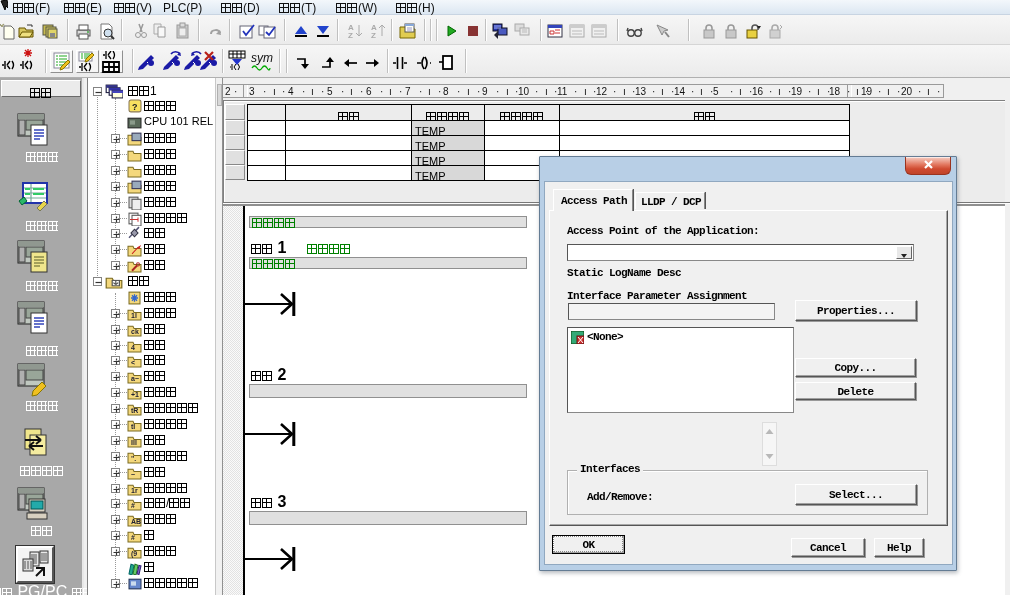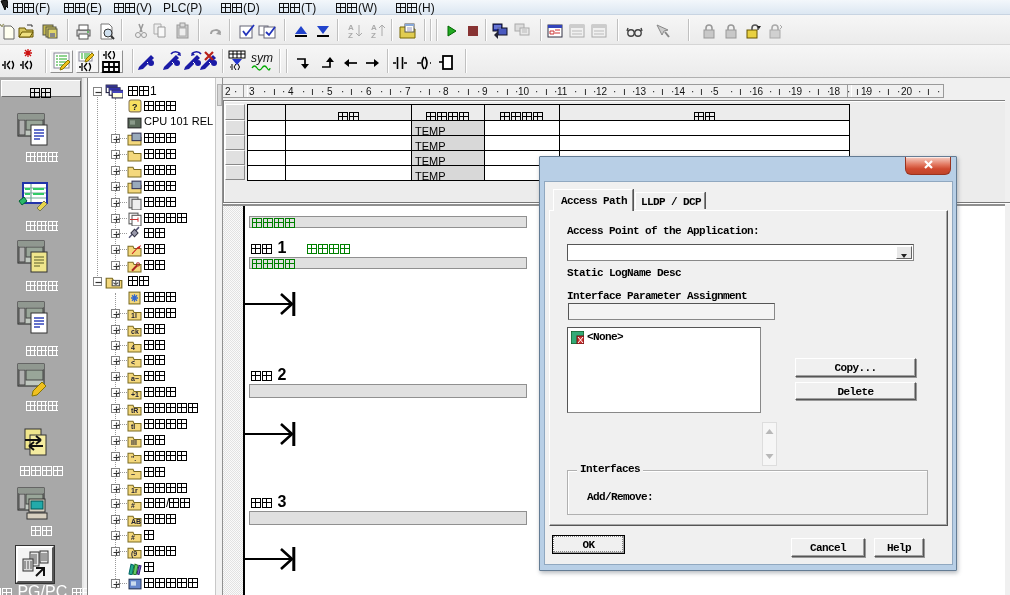--- a/index.html
+++ b/index.html
@@ -843,35 +843,37 @@
 <div class="ab" style="left:4px;top:28px;width:399px;height:316px;background:#f0f0f0;border:1px solid #fff;border-right-color:#555;border-bottom-color:#555;box-shadow:inset -1px -1px 0 #a8a8a8,0 0 0 1px #f0f0f0;z-index:2">
 <div class="ab mono" style="left:17px;top:14px">Access Point of the Application:</div>
 <div class="ab" style="left:17px;top:33px;width:347px;height:17px;background:#fff;border:1px solid #888;border-top-color:#555;border-left-color:#555">
           <div class="ab" style="right:1px;top:1px;width:16px;height:13px;background:#e8e8e8;border:1px solid #fff;border-right-color:#666;border-bottom-color:#666"><svg width="14" height="11">
               <path d="M4 4l3 4 3-4z" fill="#222"></path>
             </svg></div>
         </div>
 <div class="ab mono" style="left:17px;top:56px">Static LogName Desc</div>
 <div class="ab mono" style="left:17px;top:79px">Interface Parameter Assignment</div>
 <div class="ab" style="left:18px;top:92px;width:207px;height:17px;background:#f4f4f4;border:1px solid #888;border-top-color:#555;border-left-color:#555"></div>
-<div class="ab" style="left:17px;top:116px;width:194px;height:86px;background:#fff;border:1px solid #888;border-top-color:#555;border-left-color:#555">
+<div class="ab mono" style="left:245px;top:89px;width:122px;height:21px;background:#f0f0f0;border:1px solid #555;border-top-color:#fff;border-left-color:#fff;box-shadow:inset -1px -1px 0 #a0a0a0,1px 1px 0 #999;text-align:center;padding-top:4px">Properties...</div>
+<div class="ab" style="left:17px;top:116px;width:227px;height:86px;background:#fff;border:1px solid #888;border-top-color:#555;border-left-color:#555">
           <svg class="ab" style="left:3px;top:3px" width="13" height="13">
             <rect width="13" height="13" fill="#3a7" stroke="#141"></rect>
             <rect x="6" y="5" width="7" height="8" fill="#c33" stroke="#611"></rect>
             <path d="M7 6l5 6m0-6l-5 6" stroke="#fff"></path>
           </svg>
           <div class="ab mono" style="left:19px;top:3px">&lt;None&gt;</div>
         </div>
 <div class="ab mono" style="left:245px;top:147px;width:121px;height:19px;background:#f0f0f0;border:1px solid #555;border-top-color:#fff;border-left-color:#fff;box-shadow:inset -1px -1px 0 #a0a0a0,1px 1px 0 #999;text-align:center;padding-top:3px">Copy...</div>
 <div class="ab mono" style="left:245px;top:171px;width:121px;height:18px;background:#f0f0f0;border:1px solid #555;border-top-color:#fff;border-left-color:#fff;box-shadow:inset -1px -1px 0 #a0a0a0,1px 1px 0 #999;text-align:center;padding-top:3px">Delete</div>
 <div class="ab" style="left:212px;top:211px;width:15px;height:44px;background:#f6f6f6;border:1px solid #ddd"><svg width="13" height="42">
             <path d="M6.5 6l4 5h-8z" fill="#b8b8b8"></path>
             <path d="M6.5 36l-4-5h8z" fill="#b8b8b8"></path>
           </svg></div>
 <div class="ab" style="left:17px;top:259px;width:361px;height:45px;border:1px solid #b0b0b0;box-shadow:inset 1px 1px 0 #fff"></div>
 <div class="ab mono" style="left:27px;top:252px;background:#f0f0f0;padding:0 3px">Interfaces</div>
 <div class="ab mono" style="left:37px;top:280px">Add/Remove:</div>
+<div class="ab mono" style="left:245px;top:273px;width:122px;height:21px;background:#f0f0f0;border:1px solid #555;border-top-color:#fff;border-left-color:#fff;box-shadow:inset -1px -1px 0 #a0a0a0,1px 1px 0 #999;text-align:center;padding-top:4px">Select...</div>
 </div>
 <div class="ab mono" style="left:7px;top:353px;width:73px;height:19px;background:#f0f0f0;box-shadow:inset -1px -1px 0 #a0a0a0, inset 1px 1px 0 #fff;border:1px solid #000;text-align:center;padding-top:3px">OK</div>
 <div class="ab" style="left:8px;top:354px;width:70px;height:16px;border:1px dotted #888"></div>
 <div class="ab mono" style="left:246px;top:356px;width:74px;height:19px;background:#f0f0f0;border:1px solid #555;border-top-color:#fff;border-left-color:#fff;box-shadow:inset -1px -1px 0 #a0a0a0,1px 1px 0 #999;text-align:center;padding-top:3px">Cancel</div>
 <div class="ab mono" style="left:329px;top:356px;width:50px;height:19px;background:#f0f0f0;border:1px solid #555;border-top-color:#fff;border-left-color:#fff;box-shadow:inset -1px -1px 0 #a0a0a0,1px 1px 0 #999;text-align:center;padding-top:3px">Help</div>
 </div>
 </div>
 </body></html>

